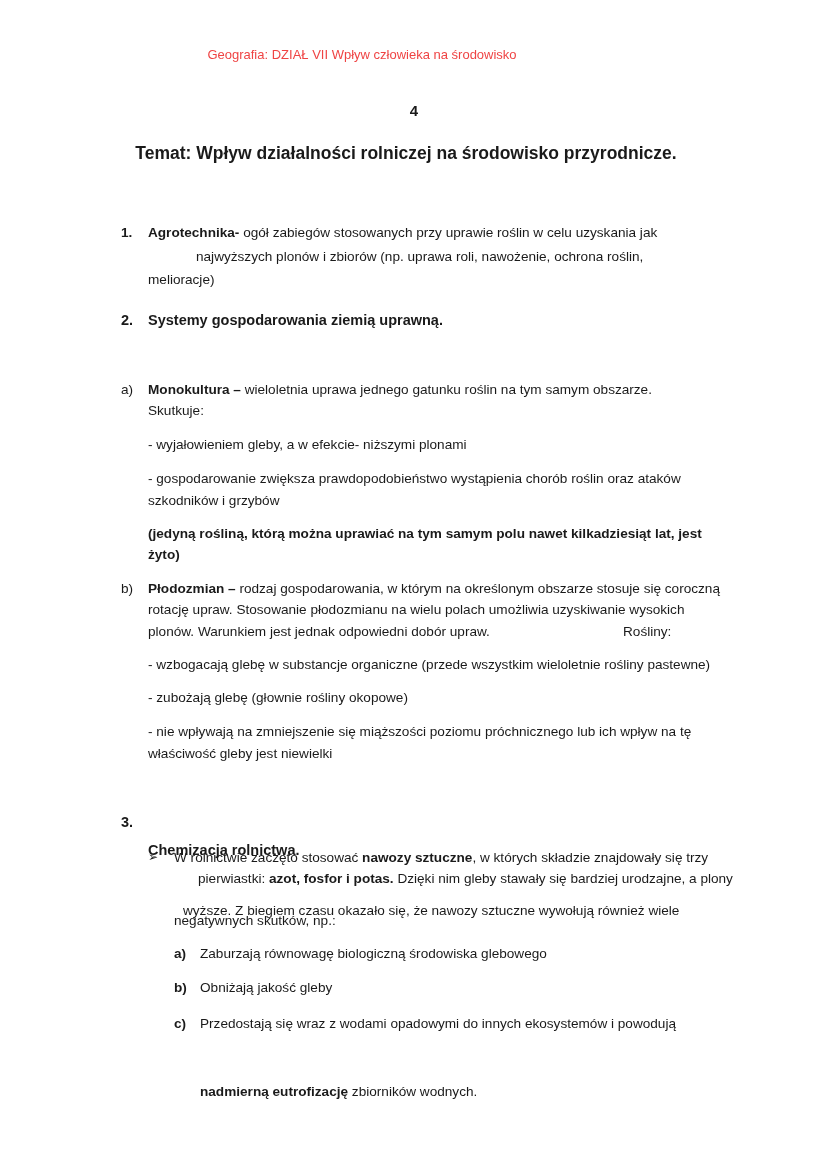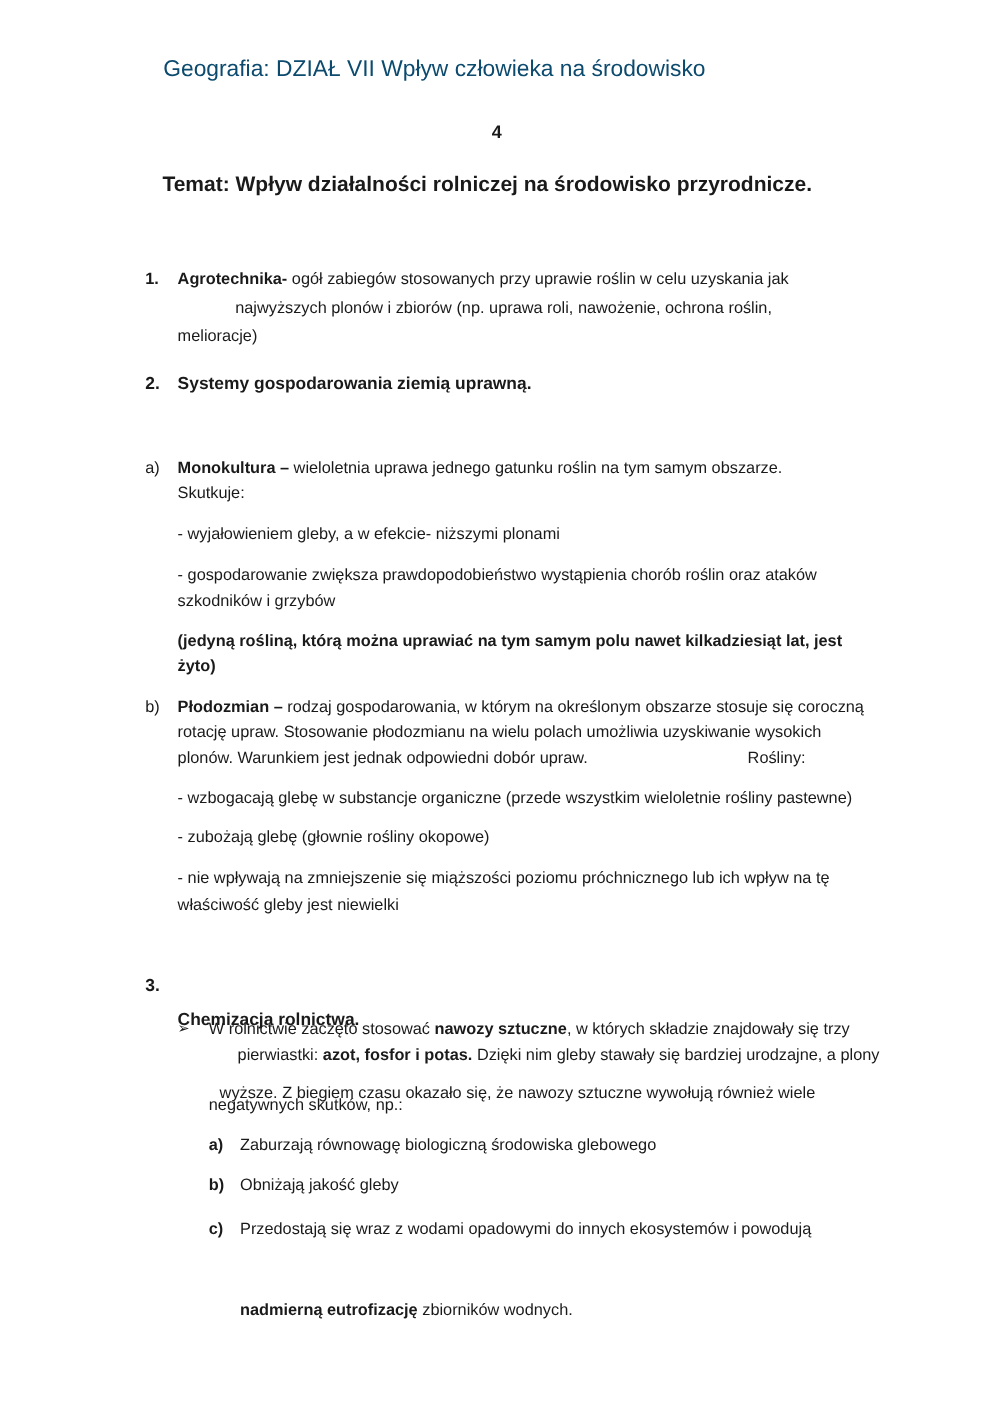--- a/index.html
+++ b/index.html
@@ -1,19 +1,19 @@
 <!DOCTYPE html>
 <html><head>
 <meta charset="utf-8">
 <style>
   html, body { margin:0; padding:0; background:#ffffff; }
   body { width:828px; height:1171px; position:relative; overflow:hidden;
          font-family:"Liberation Sans", sans-serif; color:#1a1a1a; }
   .abs { position:absolute; }
-  .header { top:47px; left:0; width:724px; text-align:center; font-size:19px; color:#0c4a6e; }
+  .header { top:47px; left:0; width:724px; text-align:center; font-size:13px; color:#ef4444; }
   .pagenum { top:102px; left:0; width:828px; text-align:center; font-size:15px; font-weight:bold; }
   .title { top:143px; left:0; width:812px; text-align:center; font-size:17.5px; font-weight:bold; }
   .p { font-size:13.6px; line-height:23px; }
   .num { font-weight:bold; }
   b { font-weight:bold; }
   .h2 { font-size:14.5px; font-weight:bold; }
 </style>
 </head>
 <body>
 

